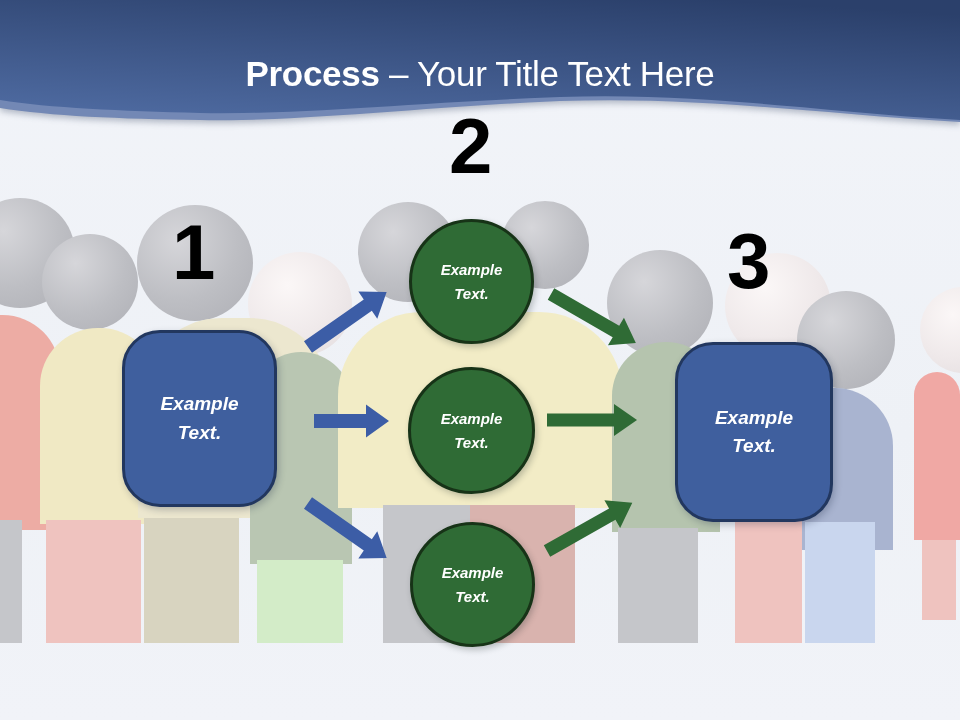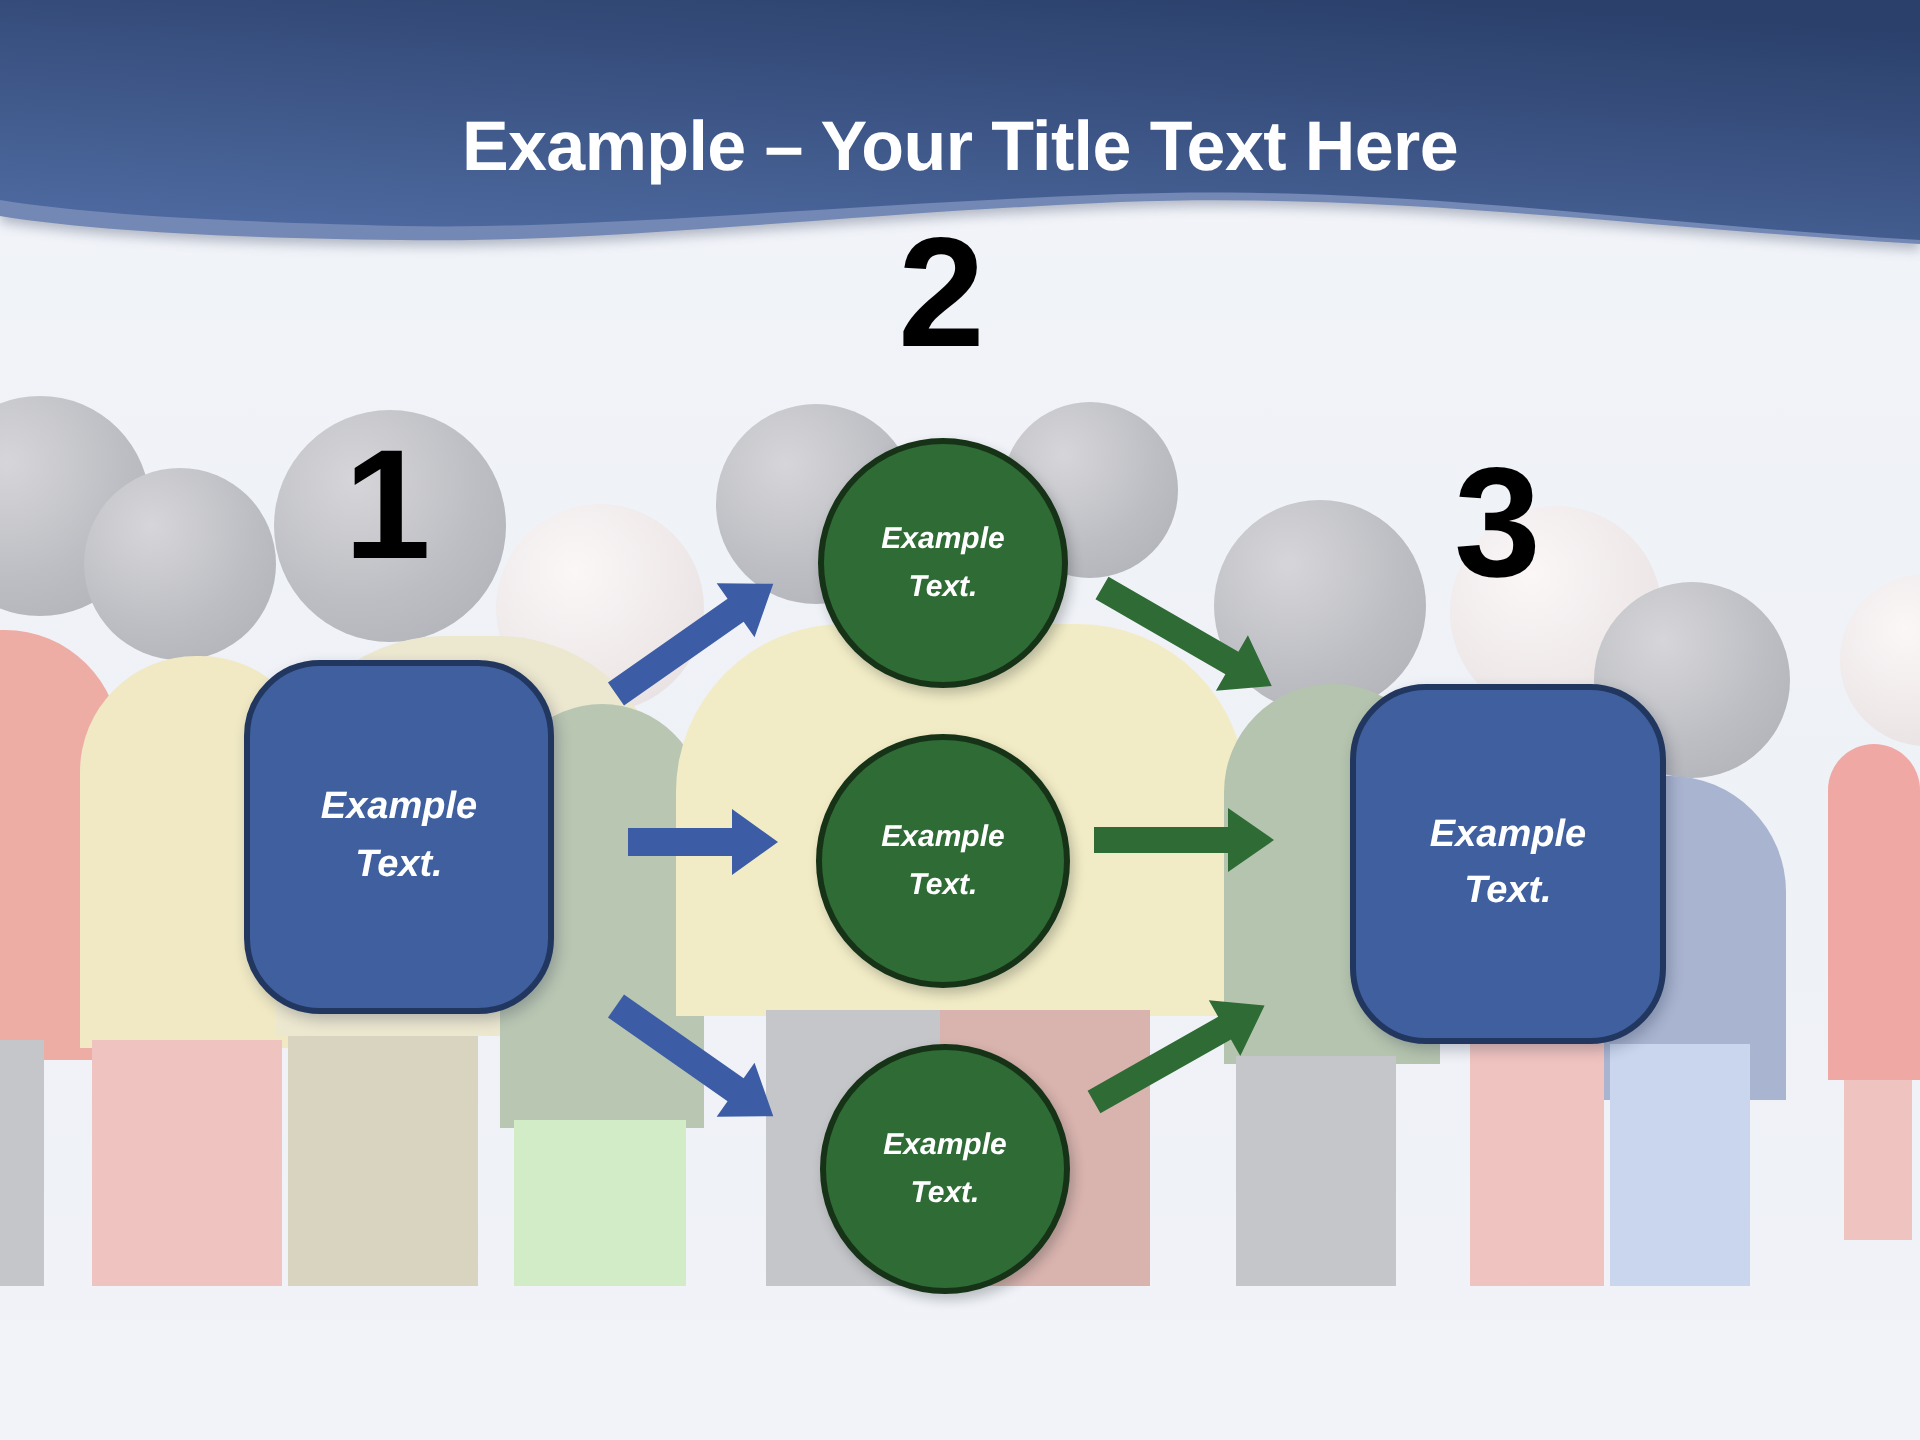--- a/index.html
+++ b/index.html
@@ -16,21 +16,21 @@
   .torso{border-radius:58px 58px 0 0;}
   .torso.wide{border-radius:84px 84px 0 0;}
   .legs{border-radius:0;}
   
   .header-wave{position:absolute;top:0;left:0;z-index:2;filter:drop-shadow(0 3px 3px rgba(30,45,80,.30));}
   .page-title{
     position:absolute;top:54px;left:0;width:100%;text-align:center;z-index:3;
     color:var(--text,#fff);font-size:35px;letter-spacing:-0.3px;
   }
   .page-title .tb{font-weight:700;}
-  .page-title .tr{font-weight:700;margin-top:32px;}
+  .page-title .tr{font-weight:400;margin-top:32px;}
   
   .step-number{
     position:absolute;z-index:3;color:var(--number,#000);
     font-size:78px;font-weight:800;line-height:1;
   }
   
   .arrows{position:absolute;inset:0;z-index:3;}
   .arrow-blue{fill:var(--arrow-blue,#3c5da6);}
   .arrow-green{fill:var(--arrow-green,#2f6b35);}
   
@@ -95,21 +95,21 @@
       <linearGradient id="hdr" x1="0.75" y1="0" x2="0.25" y2="1">
         <stop offset="0" style="stop-color:var(--header-top,#2b406b)"></stop>
         <stop offset="1" style="stop-color:var(--header-bottom,#4d699f)"></stop>
       </linearGradient>
     </defs>
     <path d="M0,0 H960 V122 C820,114 700,96 560,101 C420,107 300,122 200,120 C120,119 50,116 0,108 Z" style="fill:var(--header-wave-light,#7388b5)"></path>
     <path d="M0,0 H960 V120 C820,112 700,92 560,97 C420,102 300,115 200,113 C120,111 50,108 0,100 Z" fill="url(#hdr)"></path>
   </svg>
 
   <div class="page-title">
-    <span class="tb">Example</span>
+    <span class="tb">Process</span>
     <span class="tr">– Your Title Text Here</span>
   </div>
 
   <div class="step-number" style="left:172px;top:213px;">1</div>
   <div class="step-number" style="left:449px;top:107px;">2</div>
   <div class="step-number" style="left:727px;top:222px;">3</div>
 
   <svg class="arrows" width="960" height="720" viewBox="0 0 960 720">
     <path class="arrow-blue" transform="translate(308,347) rotate(-35)" d="M0,-7 H73 V-16.5 L96,0 L73,16.5 V7 H0 Z"></path>
     <path class="arrow-blue" transform="translate(314,421)" d="M0,-7 H52 V-16.5 L75,0 L52,16.5 V7 H0 Z"></path>

